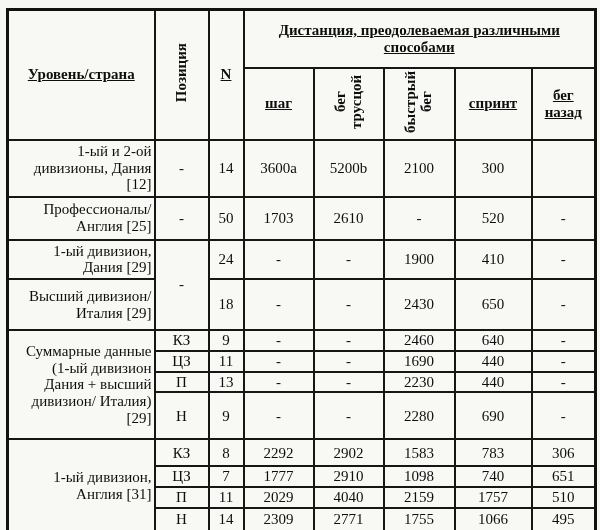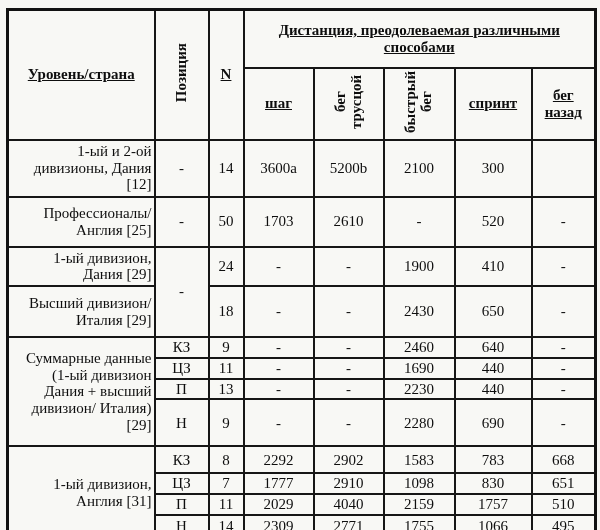--- a/index.html
+++ b/index.html
@@ -84,21 +84,21 @@
       <tr style="height:57px">
         <td class="lvl">1-ый и 2-ой дивизионы, Дания [12]</td>
         <td class="center">-</td>
         <td class="center">14</td>
         <td class="center">3600a</td>
         <td class="center">5200b</td>
         <td class="center">2100</td>
         <td class="center">300</td>
         <td class="center"></td>
       </tr>
-      <tr style="height:50px">
+      <tr style="height:43px">
         <td class="lvl">Профессионалы/ Англия [25]</td>
         <td class="center">-</td>
         <td class="center">50</td>
         <td class="center">1703</td>
         <td class="center">2610</td>
         <td class="center">-</td>
         <td class="center">520</td>
         <td class="center">-</td>
       </tr>
       <tr style="height:38px">
@@ -158,29 +158,29 @@
         <td class="center">-</td>
       </tr>
       <tr style="height:27px">
         <td class="lvl" rowspan="4">1-ый дивизион, Англия [31]</td>
         <td class="center">КЗ</td>
         <td class="center">8</td>
         <td class="center">2292</td>
         <td class="center">2902</td>
         <td class="center">1583</td>
         <td class="center">783</td>
-        <td class="center">668</td>
+        <td class="center">306</td>
       </tr>
       <tr style="height:20px">
         <td class="center thin">ЦЗ</td>
         <td class="center thin">7</td>
         <td class="center thin">1777</td>
         <td class="center thin">2910</td>
         <td class="center thin">1098</td>
-        <td class="center thin">830</td>
+        <td class="center thin">740</td>
         <td class="center thin">651</td>
       </tr>
       <tr style="height:19px">
         <td class="center thin">П</td>
         <td class="center thin">11</td>
         <td class="center thin">2029</td>
         <td class="center thin">4040</td>
         <td class="center thin">2159</td>
         <td class="center thin">1757</td>
         <td class="center thin">510</td>

